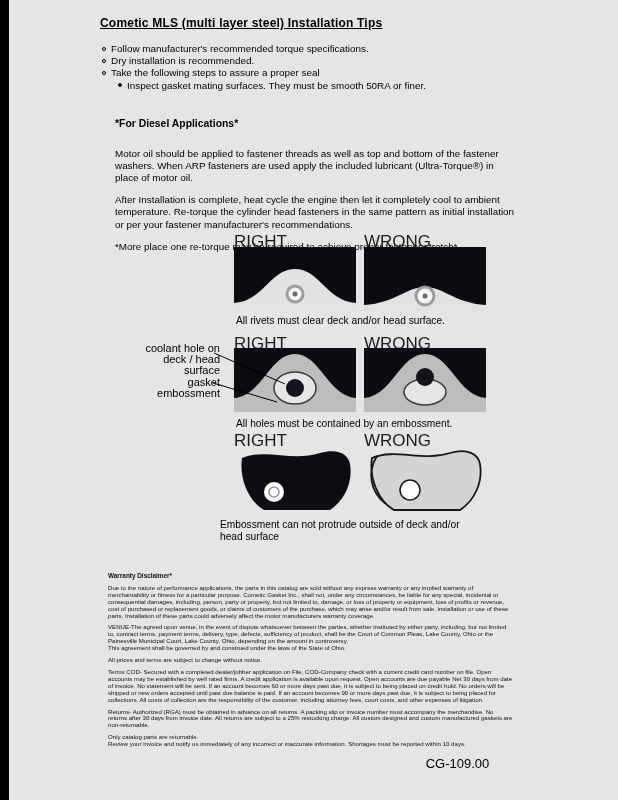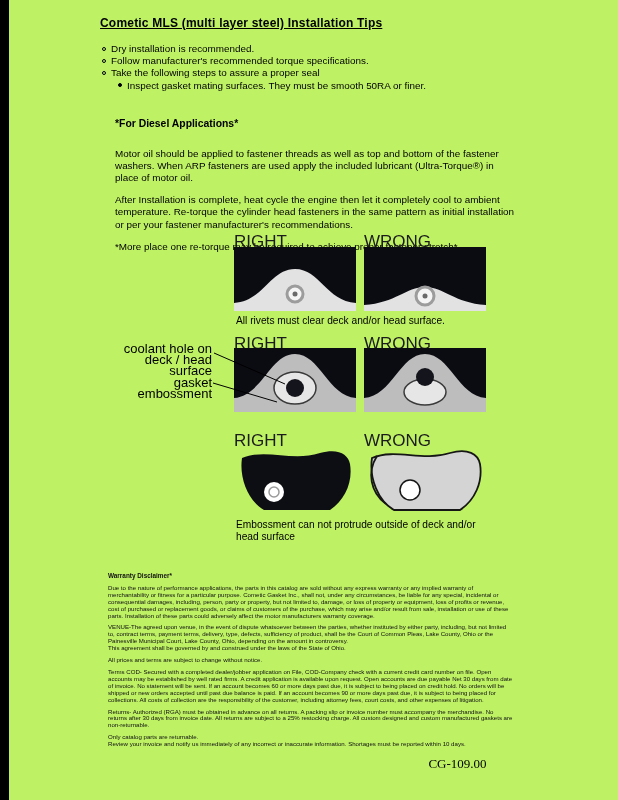--- a/index.html
+++ b/index.html
@@ -1,18 +1,18 @@
 <!DOCTYPE html>
 <html><head>
 <meta charset="utf-8">
 <style>
   * { margin:0; padding:0; box-sizing:border-box; }
   html,body { background:#ffffff; }
   .page {
-    position:relative; width:618px; height:800px; background:#bef264;
+    position:relative; width:618px; height:800px; background:#e5e5e5;
     font-family:"Liberation Sans", sans-serif; color:#000; overflow:hidden;
   }
   .left-bar { position:absolute; left:0; top:0; width:9px; height:800px; background:#000; }
 
   .title {
     position:absolute; left:100px; top:16px;
     font-size:12px; font-weight:bold; text-decoration:underline; letter-spacing:.2px;
   }
 
   .tips { position:absolute; left:102px; top:43px; width:505px; font-size:9.9px; line-height:12.2px; }
@@ -21,49 +21,49 @@
   .mk { flex:0 0 auto; width:4px; height:4px; border:1px solid #000; border-radius:50%; margin:3.8px 5px 0 0; }
   .mk.fill { background:#000; }
 
   .diesel { position:absolute; left:115px; top:118px; width:404px; font-size:9.9px; line-height:12.1px; }
   .d-head { font-weight:bold; font-size:10.4px; margin-bottom:18px; }
   .diesel p { margin-bottom:10px; }
 
   .dg-h { position:absolute; font-size:17px; text-align:left; color:#1b1b1b; }
   .panel { position:absolute; display:block; }
   .cap { position:absolute; font-size:10.2px; line-height:12px; }
-  .side-label { position:absolute; font-size:13px; line-height:11px; text-align:right; }
+  .side-label { position:absolute; font-size:11px; line-height:11px; text-align:right;margin-left:8px; }
   .overlay { position:absolute; left:0; top:0; pointer-events:none; }
 
   .warranty { position:absolute; left:108px; top:573px; width:405px; font-size:6.1px; line-height:6.9px; color:#101010; }
   .w-head { font-weight:bold; font-size:6.4px; margin-bottom:5px; }
   .warranty p { margin-bottom:5px; }
   .warranty p.tight { margin-bottom:0; }
 
   .footer {
     position:absolute; left:400px; top:756px; width:115px; text-align:center;
-    font-size:13px; font-family:Liberation Serif, serif;
+    font-size:13px; font-family:Liberation Sans, sans-serif;
   }
 </style>
 </head>
 <body>
 
 <div class="page">
   <div class="left-bar"></div>
 
   <h1 class="title">Cometic MLS (multi layer steel) Installation Tips</h1>
 
   <div class="tips">
     <div class="tip">
       <span class="mk"></span>
-      <span>Dry installation is recommended.</span>
+      <span>Follow manufacturer's recommended torque specifications.</span>
     </div>
     <div class="tip">
       <span class="mk"></span>
-      <span>Follow manufacturer's recommended torque specifications.</span>
+      <span>Dry installation is recommended.</span>
     </div>
     <div class="tip">
       <span class="mk"></span>
       <span>Take the following steps to assure a proper seal</span>
     </div>
     <div class="tip sub">
       <span class="mk fill"></span>
       <span>Inspect gasket mating surfaces.  They must be smooth 50RA or finer.</span>
     </div>
   </div>
@@ -103,35 +103,36 @@
     <path d="M0,64 L0,50 C28,48 36,6 61,6 C86,6 94,48 122,50 L122,64 Z" fill="#bdbdbd"></path>
     <ellipse cx="61" cy="40" rx="21" ry="16" fill="#e6e6e6" stroke="#3a3a3a" stroke-width="1.5"></ellipse>
     <circle cx="61" cy="40" r="9" fill="#14141c"></circle>
   </svg>
   <svg class="panel" style="left:364px; top:348px;" width="122" height="64" viewBox="0 0 122 64" role="img">
     <rect x="0" y="0" width="122" height="64" fill="#0b0b12"></rect>
     <path d="M0,64 L0,50 C28,48 36,6 61,6 C86,6 94,48 122,50 L122,64 Z" fill="#bdbdbd"></path>
     <ellipse cx="61" cy="44" rx="21" ry="13" fill="#e6e6e6" stroke="#3a3a3a" stroke-width="1.5"></ellipse>
     <circle cx="61" cy="29" r="9" fill="#14141c"></circle>
   </svg>
+  <div class="cap" style="left:236px; top:418px;">All holes must be contained by an embossment.</div>
 
   <div class="dg-h" style="left:234px; top:431px; width:122px;">RIGHT</div>
   <div class="dg-h" style="left:364px; top:431px; width:122px;">WRONG</div>
 
   <svg class="panel" style="left:234px; top:446px;" width="122" height="68" viewBox="0 0 122 68" role="img">
     <path d="M8,12 C32,2 58,16 86,7 C104,2 114,8 116,18 C119,36 111,54 96,64 L30,64 C14,55 5,32 8,12 Z" fill="#0d0d14"></path>
     <circle cx="40" cy="46" r="10" fill="#ffffff"></circle>
     <circle cx="40" cy="46" r="5" fill="none" stroke="#9a9a9a" stroke-width="1.5"></circle>
   </svg>
   <svg class="panel" style="left:364px; top:446px;" width="122" height="68" viewBox="0 0 122 68" role="img">
     <path d="M8,12 C32,2 58,16 86,7 C104,2 114,8 116,18 C119,36 111,54 96,64 L30,64 C14,55 5,32 8,12 Z" fill="#d4d4d4" stroke="#161616" stroke-width="1.8"></path>
     <circle cx="46" cy="44" r="10" fill="#ffffff" stroke="#161616" stroke-width="1.5"></circle>
     <path d="M22,58 C6,46 3,26 13,10" fill="none" stroke="#161616" stroke-width="1.8"></path>
   </svg>
-  <div class="cap" style="left:236px; top:519px; width:245px;">Embossment can not protrude outside of deck and/or head surface</div>
+  <div class="cap" style="left:220px; top:519px; width:245px;">Embossment can not protrude outside of deck and/or head surface</div>
 
   <svg class="overlay" width="618" height="800" viewBox="0 0 618 800">
     <line x1="214" y1="353" x2="285" y2="384" stroke="#000" stroke-width="1"></line>
     <line x1="213" y1="383" x2="277" y2="402" stroke="#000" stroke-width="1"></line>
   </svg>
 
   <div class="warranty">
     <div class="w-head">Warranty Disclaimer*</div>
     <p>Due to the nature of performance applications, the parts in this catalog are sold without any express warranty or any implied warranty of merchantability or fitness for a particular purpose.  Cometic Gasket Inc., shall not, under any circumstances, be liable for any special, incidental or consequential damages, including, person, party or property, but not limited to, damage, or loss of property or equipment, loss of profits or revenue, cost of purchased or replacement goods, or claims of customers of the purchase, which may arise and/or result from sale, installation or use of these parts.  Installation of these parts could adversely affect the motor manufacturers warranty coverage.</p>
     <p class="tight">VENUE-The agreed upon venue, in the event of dispute whatsoever between the parties, whether instituted by either party, including, but not limited to, contract terms, payment terms, delivery, type, defects, sufficiency of product, shall be the Court of Common Pleas, Lake County, Ohio or the Painesville Municipal Court, Lake County, Ohio, depending on the amount in controversy.</p>

